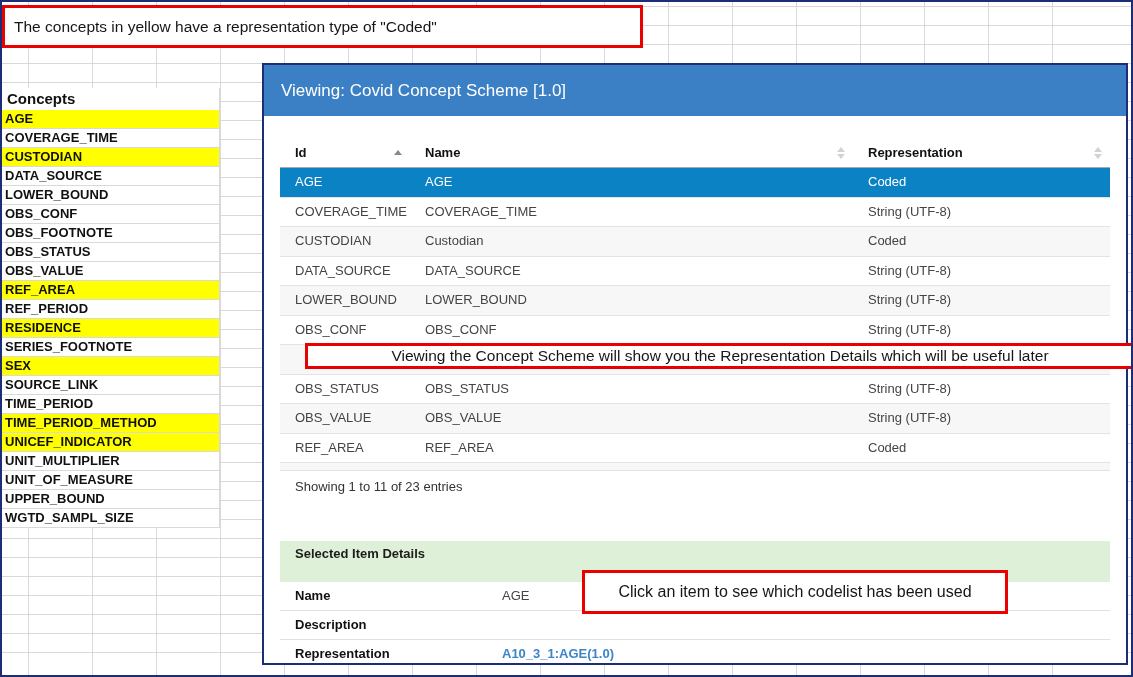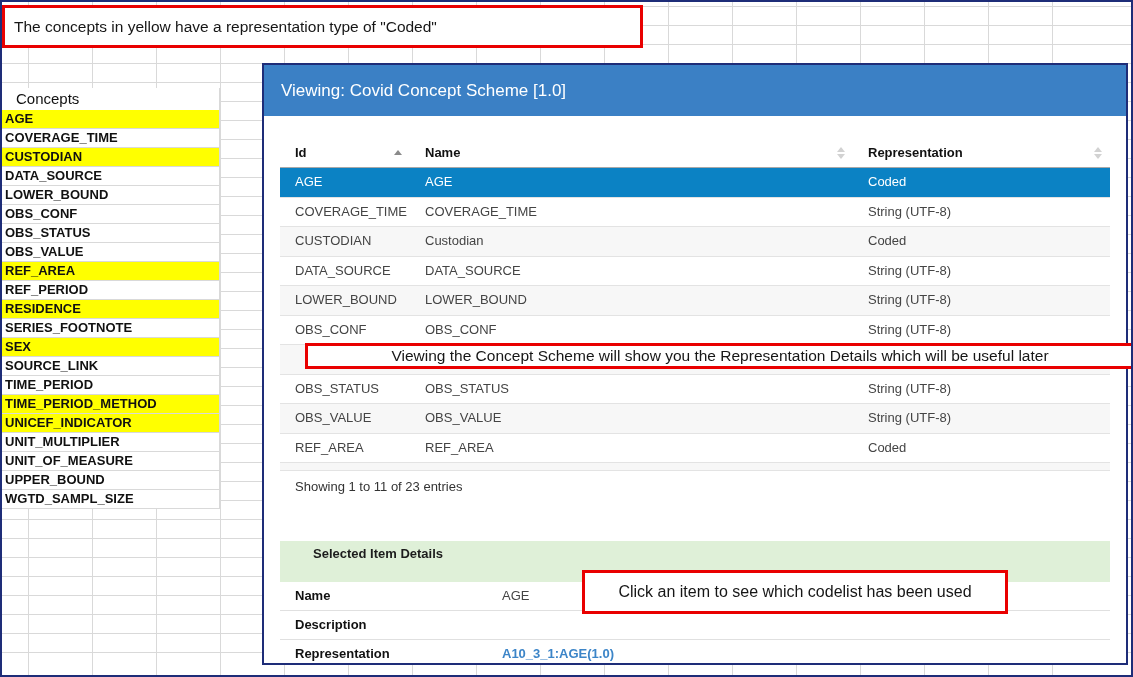--- a/index.html
+++ b/index.html
@@ -15,21 +15,21 @@
   .callout{position:absolute;box-sizing:border-box;background:#fff;
     border:3px solid var(--callout-red,#e90000);display:flex;align-items:center;
     font-size:15.5px;color:#161616;z-index:10;}
   .callout.top{left:0px;top:3px;width:641px;height:43px;padding-left:9px;justify-content:flex-start;text-align:center;}
   .callout.mid{left:271px;top:341px;width:830px;height:26px;justify-content:center;margin-left:32px;}
   .callout.bot{left:580px;top:568px;width:426px;height:44px;justify-content:center;font-size:16px;}
 
   
   .concepts{position:absolute;left:0;top:86px;width:218px;box-sizing:border-box;
     border-right:1px solid var(--gridline,#d9d9d9);background:#fff;z-index:2;}
-  .c-header{height:22px;line-height:22px;font-size:15px;font-weight:400;color:#111;padding-left:14px;}
+  .c-header{height:22px;line-height:22px;font-size:15px;font-weight:700;color:#111;padding-left:5px;}
   .c-row{height:19px;line-height:18px;font-size:13px;font-weight:700;color:#111;padding-left:3px;
     box-sizing:border-box;border-bottom:1px solid var(--gridline,#d9d9d9);background:#fff;
     white-space:nowrap;overflow:hidden;}
   .c-row.hl{background:var(--highlight-yellow,#ffff00);}
 
   
   .panel{position:absolute;left:260px;top:61px;width:866px;height:602px;box-sizing:border-box;
     border:2px solid var(--frame-navy,#1e2d78);background:#fff;z-index:3;overflow:hidden;}
   .title{height:51px;line-height:51px;background:var(--header-blue,#3b80c5);color:#fff;
     font-size:17px;padding-left:17px;}
@@ -49,40 +49,41 @@
   .tri.f.down{border-top-color:#d2d2d2;}
   .t-row{display:flex;height:29.5px;line-height:28px;box-sizing:border-box;
     border-bottom:1px solid #e3e3e3;font-size:13px;color:#444;background:#fff;}
   .t-row:nth-child(odd){background:#f7f7f7;}
   .t-row.sel{background:var(--selected-blue,#0b82c4);color:#fff;}
   .t-row.sliver{height:8px;overflow:hidden;}
   .summary{margin:8px 0 0 15px;font-size:13px;color:#333;height:18px;}
 
   .details{margin:44px 16px 0 16px;}
   .d-header{height:41px;line-height:26px;background:var(--details-header-green,#dff0d8);
-    font-size:13px;font-weight:700;color:#1c1c1c;padding-left:33px;}
+    font-size:13px;font-weight:700;color:#1c1c1c;padding-left:15px;}
   .d-row{display:flex;height:28px;line-height:28px;border-bottom:1px solid #e0e0e0;font-size:13px;}
   .d-label{flex:0 0 222px;width:222px;padding-left:15px;box-sizing:border-box;font-weight:700;color:#111;}
   .d-value{color:#444;}
   .d-value.link{color:var(--link-blue,#3c85c8);font-weight:700;}
 </style>
 </head>
 <body>
 
 <div class="canvas">
 
   <div class="concepts">
     <div class="c-header">Concepts</div>
     <div>
         <div class="c-row hl">AGE</div>
         <div class="c-row">COVERAGE_TIME</div>
         <div class="c-row hl">CUSTODIAN</div>
         <div class="c-row">DATA_SOURCE</div>
         <div class="c-row">LOWER_BOUND</div>
         <div class="c-row">OBS_CONF</div>
+        <div class="c-row">OBS_FOOTNOTE</div>
         <div class="c-row">OBS_STATUS</div>
         <div class="c-row">OBS_VALUE</div>
         <div class="c-row hl">REF_AREA</div>
         <div class="c-row">REF_PERIOD</div>
         <div class="c-row hl">RESIDENCE</div>
         <div class="c-row">SERIES_FOOTNOTE</div>
         <div class="c-row hl">SEX</div>
         <div class="c-row">SOURCE_LINK</div>
         <div class="c-row">TIME_PERIOD</div>
         <div class="c-row hl">TIME_PERIOD_METHOD</div>

